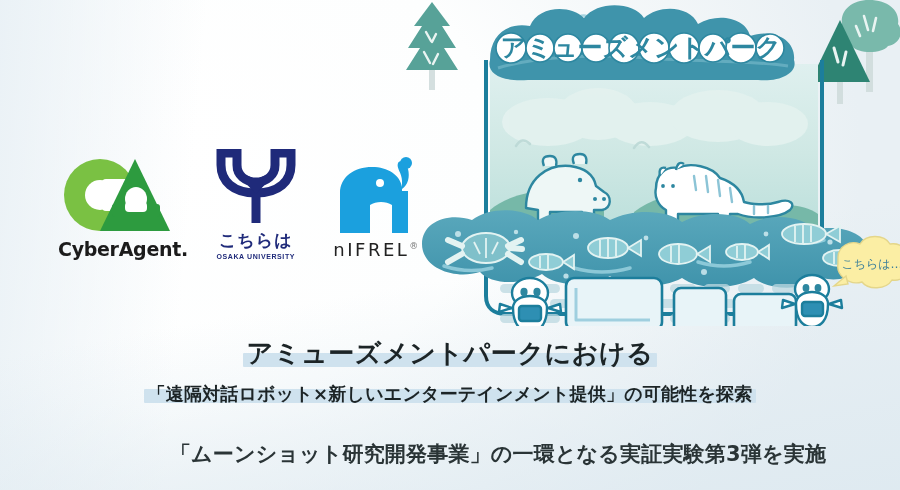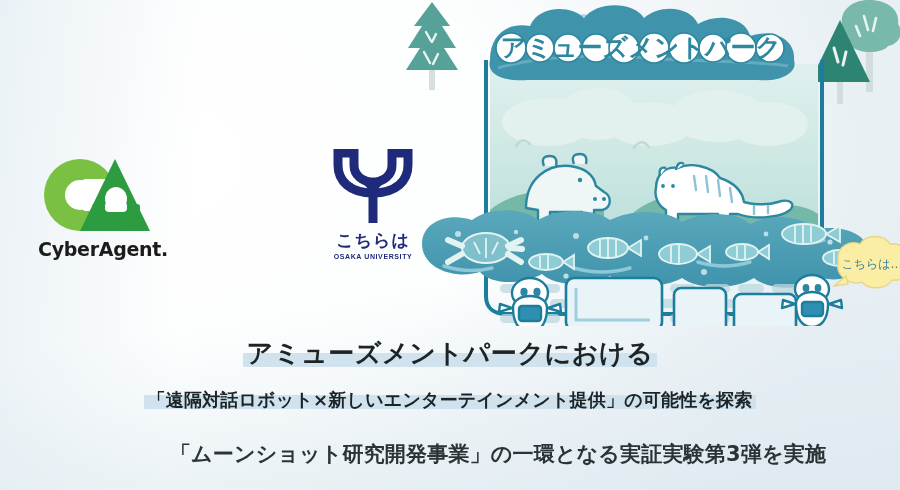--- a/index.html
+++ b/index.html
@@ -23,21 +23,21 @@
       linear-gradient(170deg, rgba(255,255,255,0) 55%, rgba(221,233,240,.85) 100%),
       linear-gradient(95deg, rgba(232,240,245,.9) 0%, rgba(255,255,255,0) 22%);
     pointer-events:none;
   }
 
   
   #logos {
     position:absolute; left:38px; top:140px; width:390px; height:120px;
     display:flex; align-items:flex-end; justify-content:space-between;
   }
-  .logo { position:relative; text-align:center; }
+  .logo { position:relative; text-align:center;margin-left:20px; }
 
   
   #logo-ca { width:130px; }
   .ca-mark { position:relative; width:118px; height:74px; margin:0 auto 7px auto; }
   .ca-c {
     position:absolute; left:0; top:2px; width:72px; height:72px;
     border-radius:50%;
     background:#7ac143;
   }
   .ca-c::after {
@@ -88,21 +88,21 @@
   #illo svg { display:block; }
 
   
   #headline { position:absolute; left:0; top:336px; width:900px; text-align:center; }
   .hl-line { position:relative; display:inline-block; line-height:1.32; }
   .hl-line span.txt {
     position:relative; z-index:2;
     font-family:"DejaVu Sans", sans-serif;
     font-weight:bold; color:#1c2426;
   }
-  #hl1 { margin-bottom:18px; }
+  #hl1 { margin-bottom:12px; }
   #hl1 span.txt { font-size:26px; letter-spacing:.6px; }
   #hl2 span.txt { font-size:18px; letter-spacing:.2px; }
   .hl-line::after {
     content:""; position:absolute; z-index:1;
     left:-4px; right:-4px; bottom:3px; height:14px;
     background:#cfe2ee; border-radius:1px;
   }
   #subline {
     position:absolute; left:0; top:440px; width:900px; text-align:center;
     font-family:"DejaVu Sans", sans-serif;
@@ -131,20 +131,31 @@
       <div class="ou-mark">
         <svg width="86" height="74" viewBox="0 0 86 74">
           <path d="M43 74 L43 44 M43 44 C20 44 8 32 8 16 L8 4 L24 4 L24 16 C24 26 32 33 43 33 C54 33 62 26 62 16 L62 4 L78 4 L78 16 C78 32 66 44 43 44 Z" fill="none" stroke="#1f2a7a" stroke-width="9" stroke-linecap="butt"></path>
           <path d="M43 45 L20 21 L43 30 L66 21 Z" fill="#1f2a7a"></path>
         </svg>
       </div>
       <div class="ou-word-jp">こちらは</div>
       <div class="ou-word-en">OSAKA UNIVERSITY</div>
     </div>
 
+    <div class="logo" id="logo-nf">
+      <div class="nf-mark">
+        <svg width="92" height="78" viewBox="0 0 92 78">
+          <path d="M10 76 L10 36 C10 20 24 10 42 10 C58 10 70 18 72 30 L72 34 L78 34 L78 76 L62 76 L62 48 C56 44 46 44 40 48 L40 76 Z" fill="#1ba0de"></path>
+          <path d="M72 32 C78 28 80 20 78 12 C76 5 70 2 68 6 C66 11 72 16 72 24 Z" fill="#1ba0de"></path>
+          <ellipse cx="76" cy="6" rx="6" ry="6" fill="#1ba0de"></ellipse>
+          <circle cx="50" cy="26" r="4" fill="#ffffff"></circle>
+        </svg>
+      </div>
+      <div class="nf-word"><span>nIFREL</span><span class="nf-reg">®</span></div>
+    </div>
   </div>
 
   <div id="illo">
     <svg width="502" height="330" viewBox="0 0 502 330">
       <defs>
         <linearGradient id="skyG" x1="0" y1="0" x2="0" y2="1">
           <stop offset="0%" stop-color="#dff0ef"></stop>
           <stop offset="55%" stop-color="#cfe8e4"></stop>
           <stop offset="100%" stop-color="#bde0dc"></stop>
         </linearGradient>

